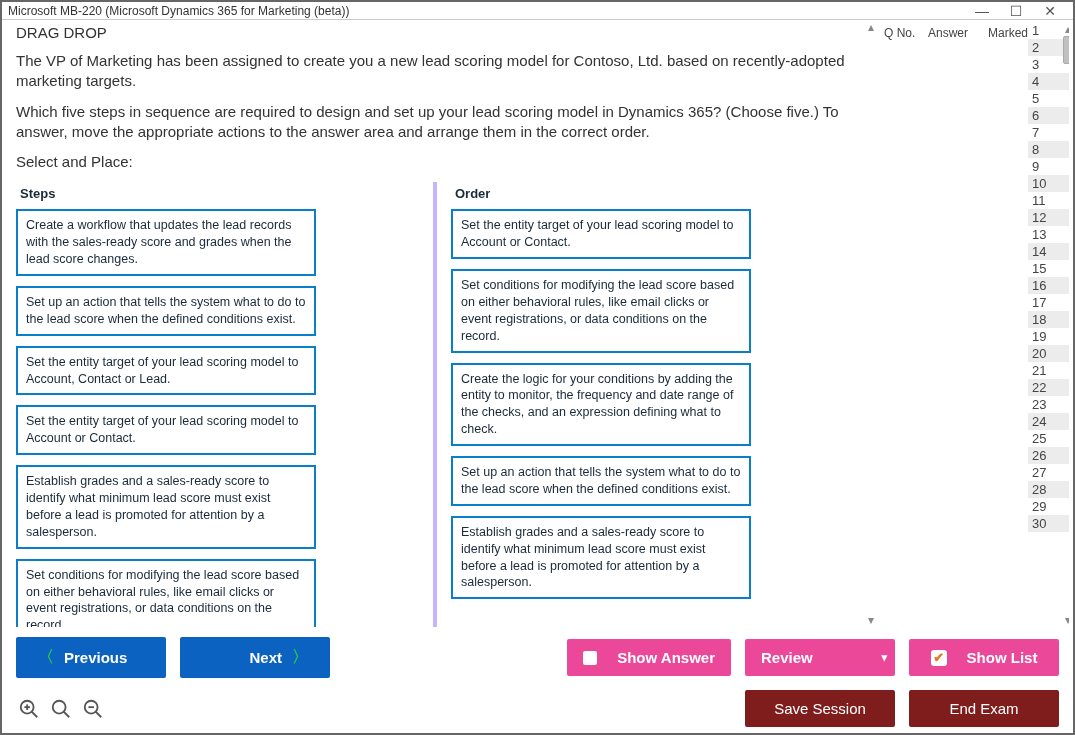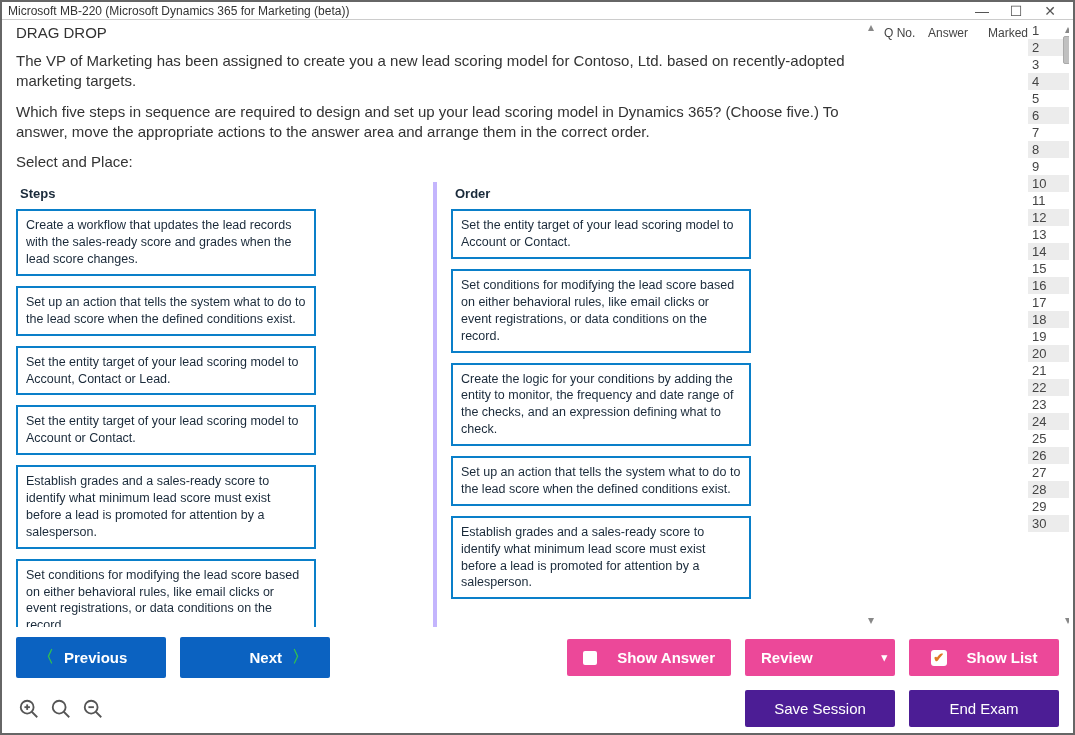--- a/index.html
+++ b/index.html
@@ -139,21 +139,21 @@
   .blue-btn.prev{ justify-content:flex-start; }
   .blue-btn.next{ justify-content:flex-end; }
   .chev { color:#33c24d; font-weight:bold; font-size:16px; }
   .orange-btn {
     background:#ec4899; color:#fff; font-weight:bold; font-size:15px;
     padding:10px 16px; min-width:150px; display:inline-flex; align-items:center;
     gap:20px; border-radius:2px; cursor:pointer; justify-content:center;
   }
   .orange-btn.review{ justify-content:space-between; padding-right:8px;}
   .dark-btn {
-    background:#4c1d95; color:#fff; font-size:15px;
+    background:#7f1d1d; color:#fff; font-size:15px;
     padding:10px 16px; min-width:150px; text-align:center; border-radius:2px; cursor:pointer;
   }
   .check-ico{
     width:16px;height:16px;background:#fff;border-radius:3px;display:inline-flex;
     align-items:center;justify-content:center;color:#e07a26;font-size:13px;font-weight:bold;
   }
   .zoom-row{ display:flex; gap:8px; color:#555; font-size:22px; padding-left:2px;}
   .zoom-ico{ width:24px; text-align:center; cursor:pointer; position:relative;}
   svg{display:block;}
   .arrow-down{ color:#fff; font-size:11px; }

